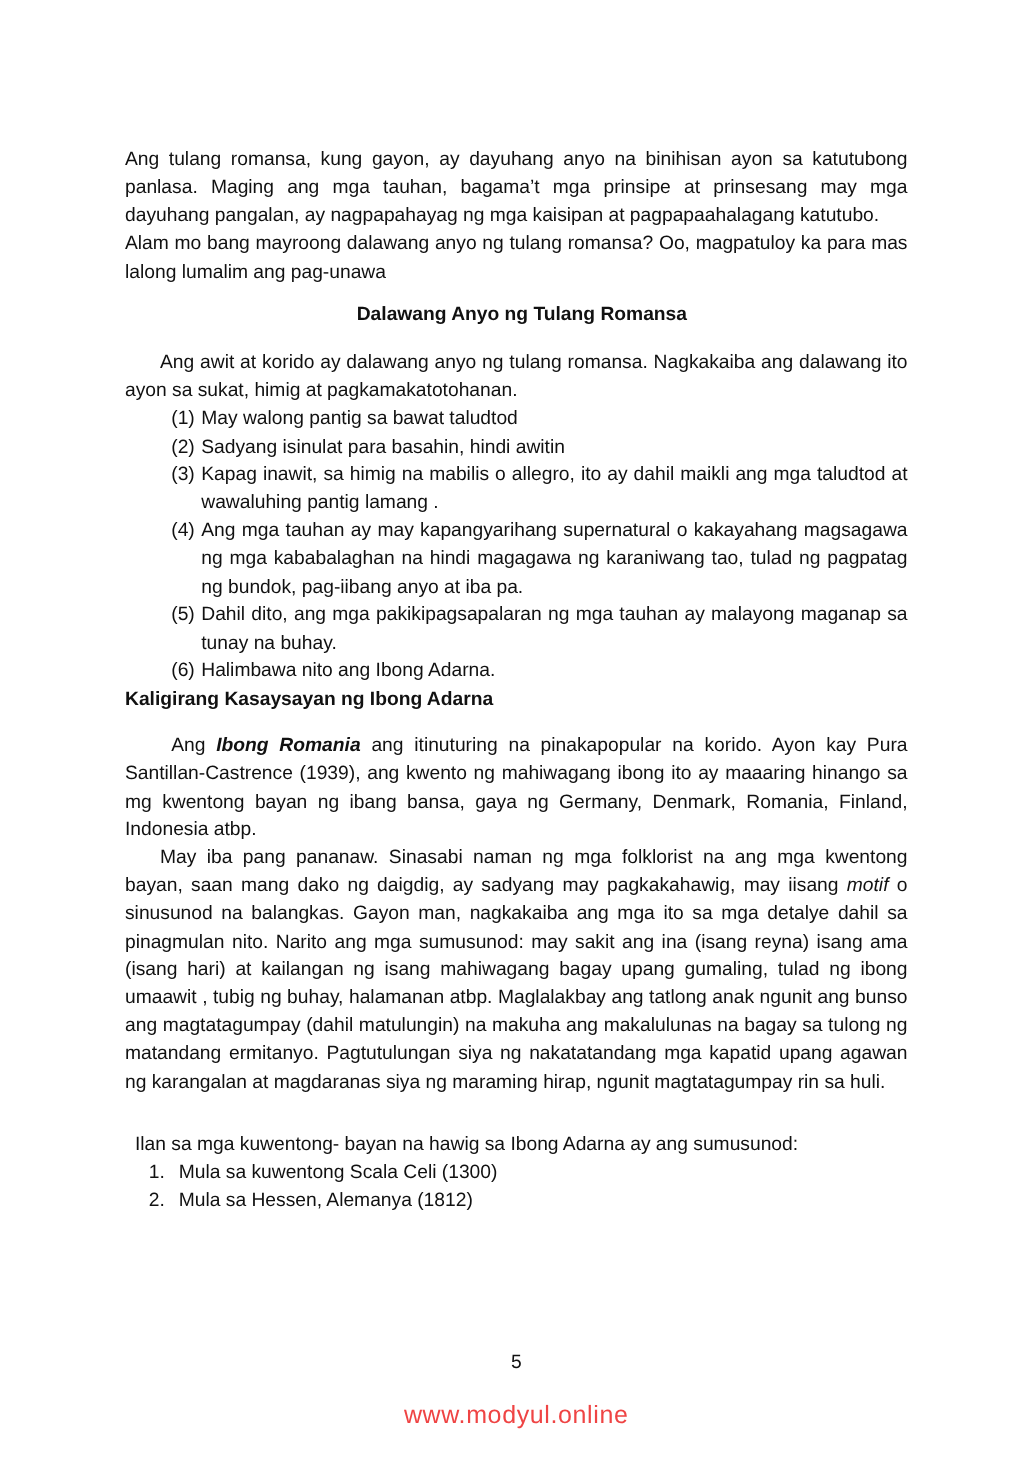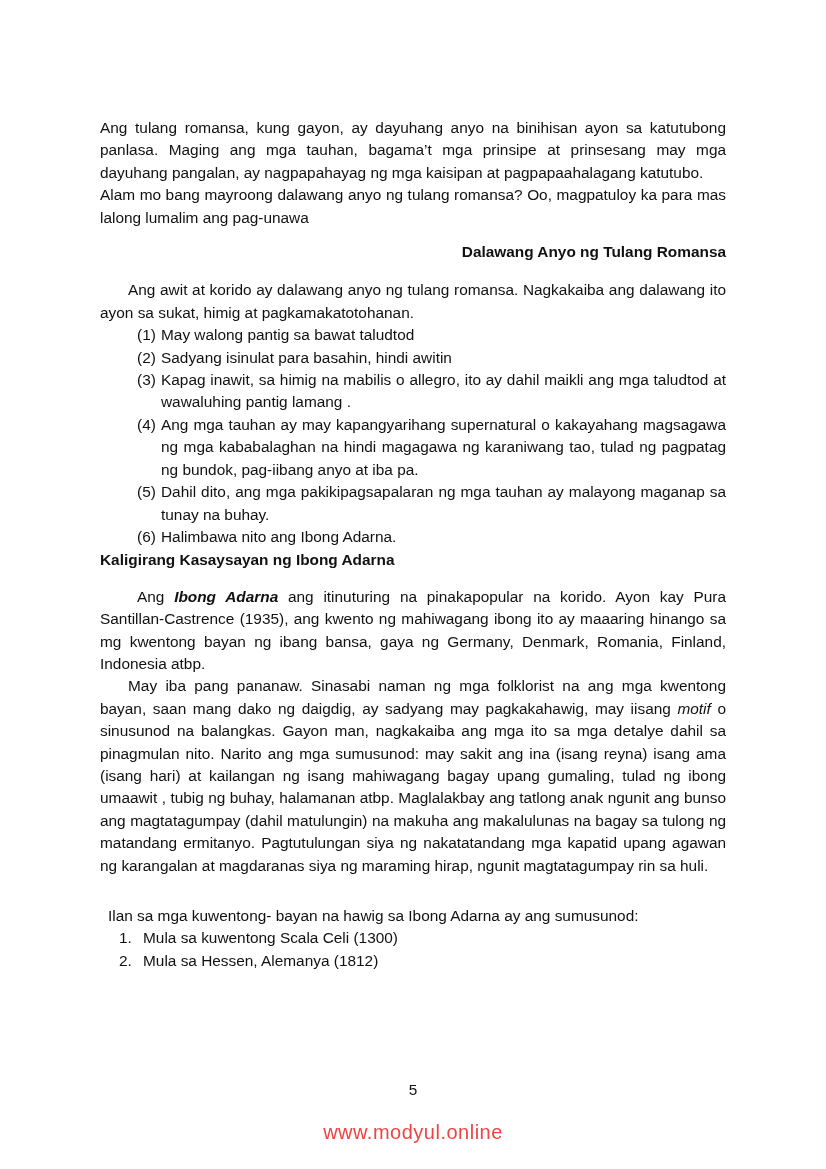--- a/index.html
+++ b/index.html
@@ -24,21 +24,21 @@
     font-size: 15.4px;
     line-height: 22.4px;
     text-align: justify;
   }
   .para { margin: 0; }
   .heading1 {
     font-size: 15.4px;
     font-weight: bold;
     margin: 12px 0 16px;
     padding-left: 9px;
-    text-align: right;
+    text-align: center;
     line-height: 22.4px;
   }
   .heading2 {
     font-size: 15.4px;
     font-weight: bold;
     margin: 1px 0 14px;
     text-align: left;
     line-height: 22.4px;
   }
   .indent-sm { text-indent: 28px; }
@@ -102,21 +102,21 @@
       <div class="plist-item"><span class="num">(1)</span><span>May walong pantig sa bawat taludtod</span></div>
       <div class="plist-item"><span class="num">(2)</span><span>Sadyang isinulat para basahin, hindi awitin</span></div>
       <div class="plist-item"><span class="num">(3)</span><span>Kapag inawit, sa himig na mabilis o allegro, ito ay dahil maikli ang mga taludtod at wawaluhing pantig lamang .</span></div>
       <div class="plist-item"><span class="num">(4)</span><span>Ang mga tauhan ay may kapangyarihang supernatural o kakayahang magsagawa ng mga kababalaghan na hindi magagawa ng karaniwang tao, tulad ng pagpatag ng bundok, pag-iibang anyo at iba pa.</span></div>
       <div class="plist-item"><span class="num">(5)</span><span>Dahil dito, ang mga pakikipagsapalaran ng mga tauhan ay malayong maganap sa tunay na buhay.</span></div>
       <div class="plist-item"><span class="num">(6)</span><span>Halimbawa nito ang Ibong Adarna.</span></div>
     </div>
 
     <div class="heading2">Kaligirang Kasaysayan ng Ibong Adarna</div>
 
-    <p class="para indent-lg"><span>Ang </span><span class="bi">Ibong Adarna</span><span>  ang itinuturing na pinakapopular na korido. Ayon kay Pura Santillan-Castrence (1935), ang kwento ng mahiwagang ibong ito ay maaaring hinango sa mg kwentong bayan ng ibang bansa, gaya ng Germany, Denmark, Romania, Finland, Indonesia atbp.</span></p>
+    <p class="para indent-lg"><span>Ang </span><span class="bi">Ibong Romania</span><span>  ang itinuturing na pinakapopular na korido. Ayon kay Pura Santillan-Castrence (1939), ang kwento ng mahiwagang ibong ito ay maaaring hinango sa mg kwentong bayan ng ibang bansa, gaya ng Germany, Denmark, Romania, Finland, Indonesia atbp.</span></p>
 
     <p class="para indent-sm"><span>May iba pang pananaw. Sinasabi naman ng mga folklorist na ang mga kwentong bayan, saan mang dako ng daigdig, ay sadyang may pagkakahawig, may iisang </span><span class="it">motif</span><span> o sinusunod na balangkas. Gayon man, nagkakaiba ang mga ito sa mga detalye dahil sa pinagmulan nito. Narito ang mga sumusunod: may sakit ang ina (isang reyna) isang ama (isang hari) at kailangan ng isang mahiwagang bagay upang gumaling, tulad ng ibong umaawit , tubig ng buhay, halamanan atbp. Maglalakbay ang tatlong anak ngunit ang bunso ang magtatagumpay (dahil matulungin) na makuha ang makalulunas na bagay sa tulong ng matandang ermitanyo. Pagtutulungan siya ng nakatatandang mga kapatid upang agawan ng karangalan at magdaranas siya ng maraming hirap, ngunit magtatagumpay rin sa huli.</span></p>
 
     <p class="para indent-xs">Ilan sa mga kuwentong- bayan na hawig sa Ibong Adarna ay ang sumusunod:</p>
 
     <div class="nlist">
       <div class="nlist-item"><span class="num">1.</span><span>Mula sa kuwentong Scala Celi (1300)</span></div>
       <div class="nlist-item"><span class="num">2.</span><span>Mula sa Hessen, Alemanya (1812)</span></div>
     </div>
 

